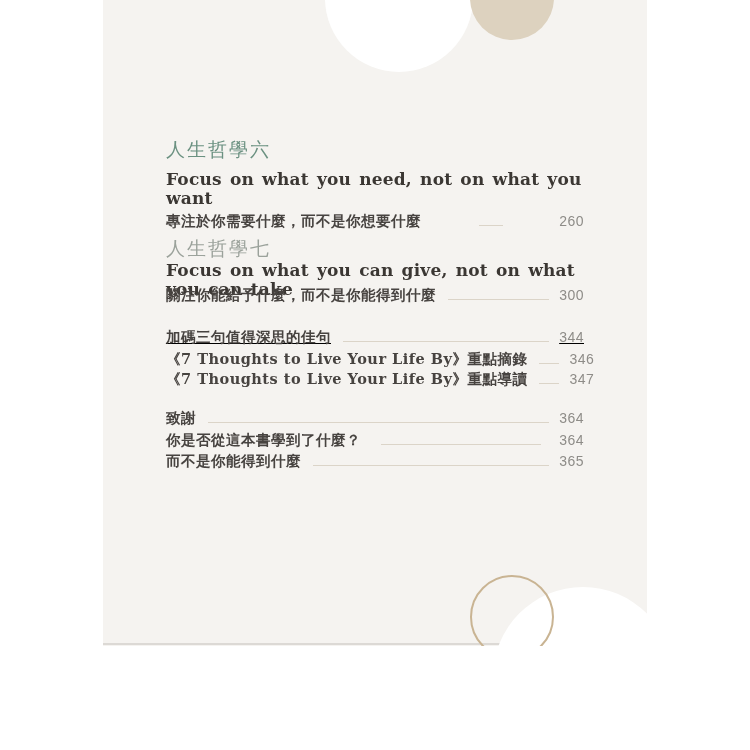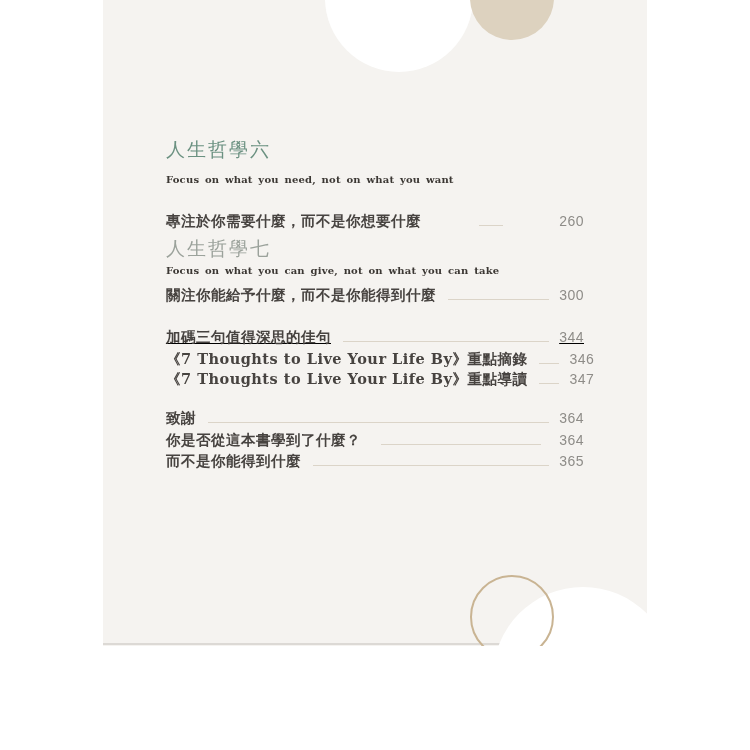--- a/index.html
+++ b/index.html
@@ -53,21 +53,21 @@
   .blk { position: absolute; left: 0; right: 0; }
   .chapter-heading {
     font-size: 19px;
     line-height: 23px;
     letter-spacing: 2px;
     font-weight: 500;
     color: var(--heading-green, #6b9181);
   }
   .chapter-heading.muted { color: var(--heading-muted, #9ba29b); }
   .chapter-subtitle {
-    font-size: 10px;
+    font-size: 17px;
     line-height: 19px;
     font-weight: 700;
     letter-spacing: 0.2px;
     word-spacing: 2px;
     color: var(--text-dark, #3b3733);
   }
   .row {
     display: flex;
     align-items: baseline;
     font-size: 14.5px;

